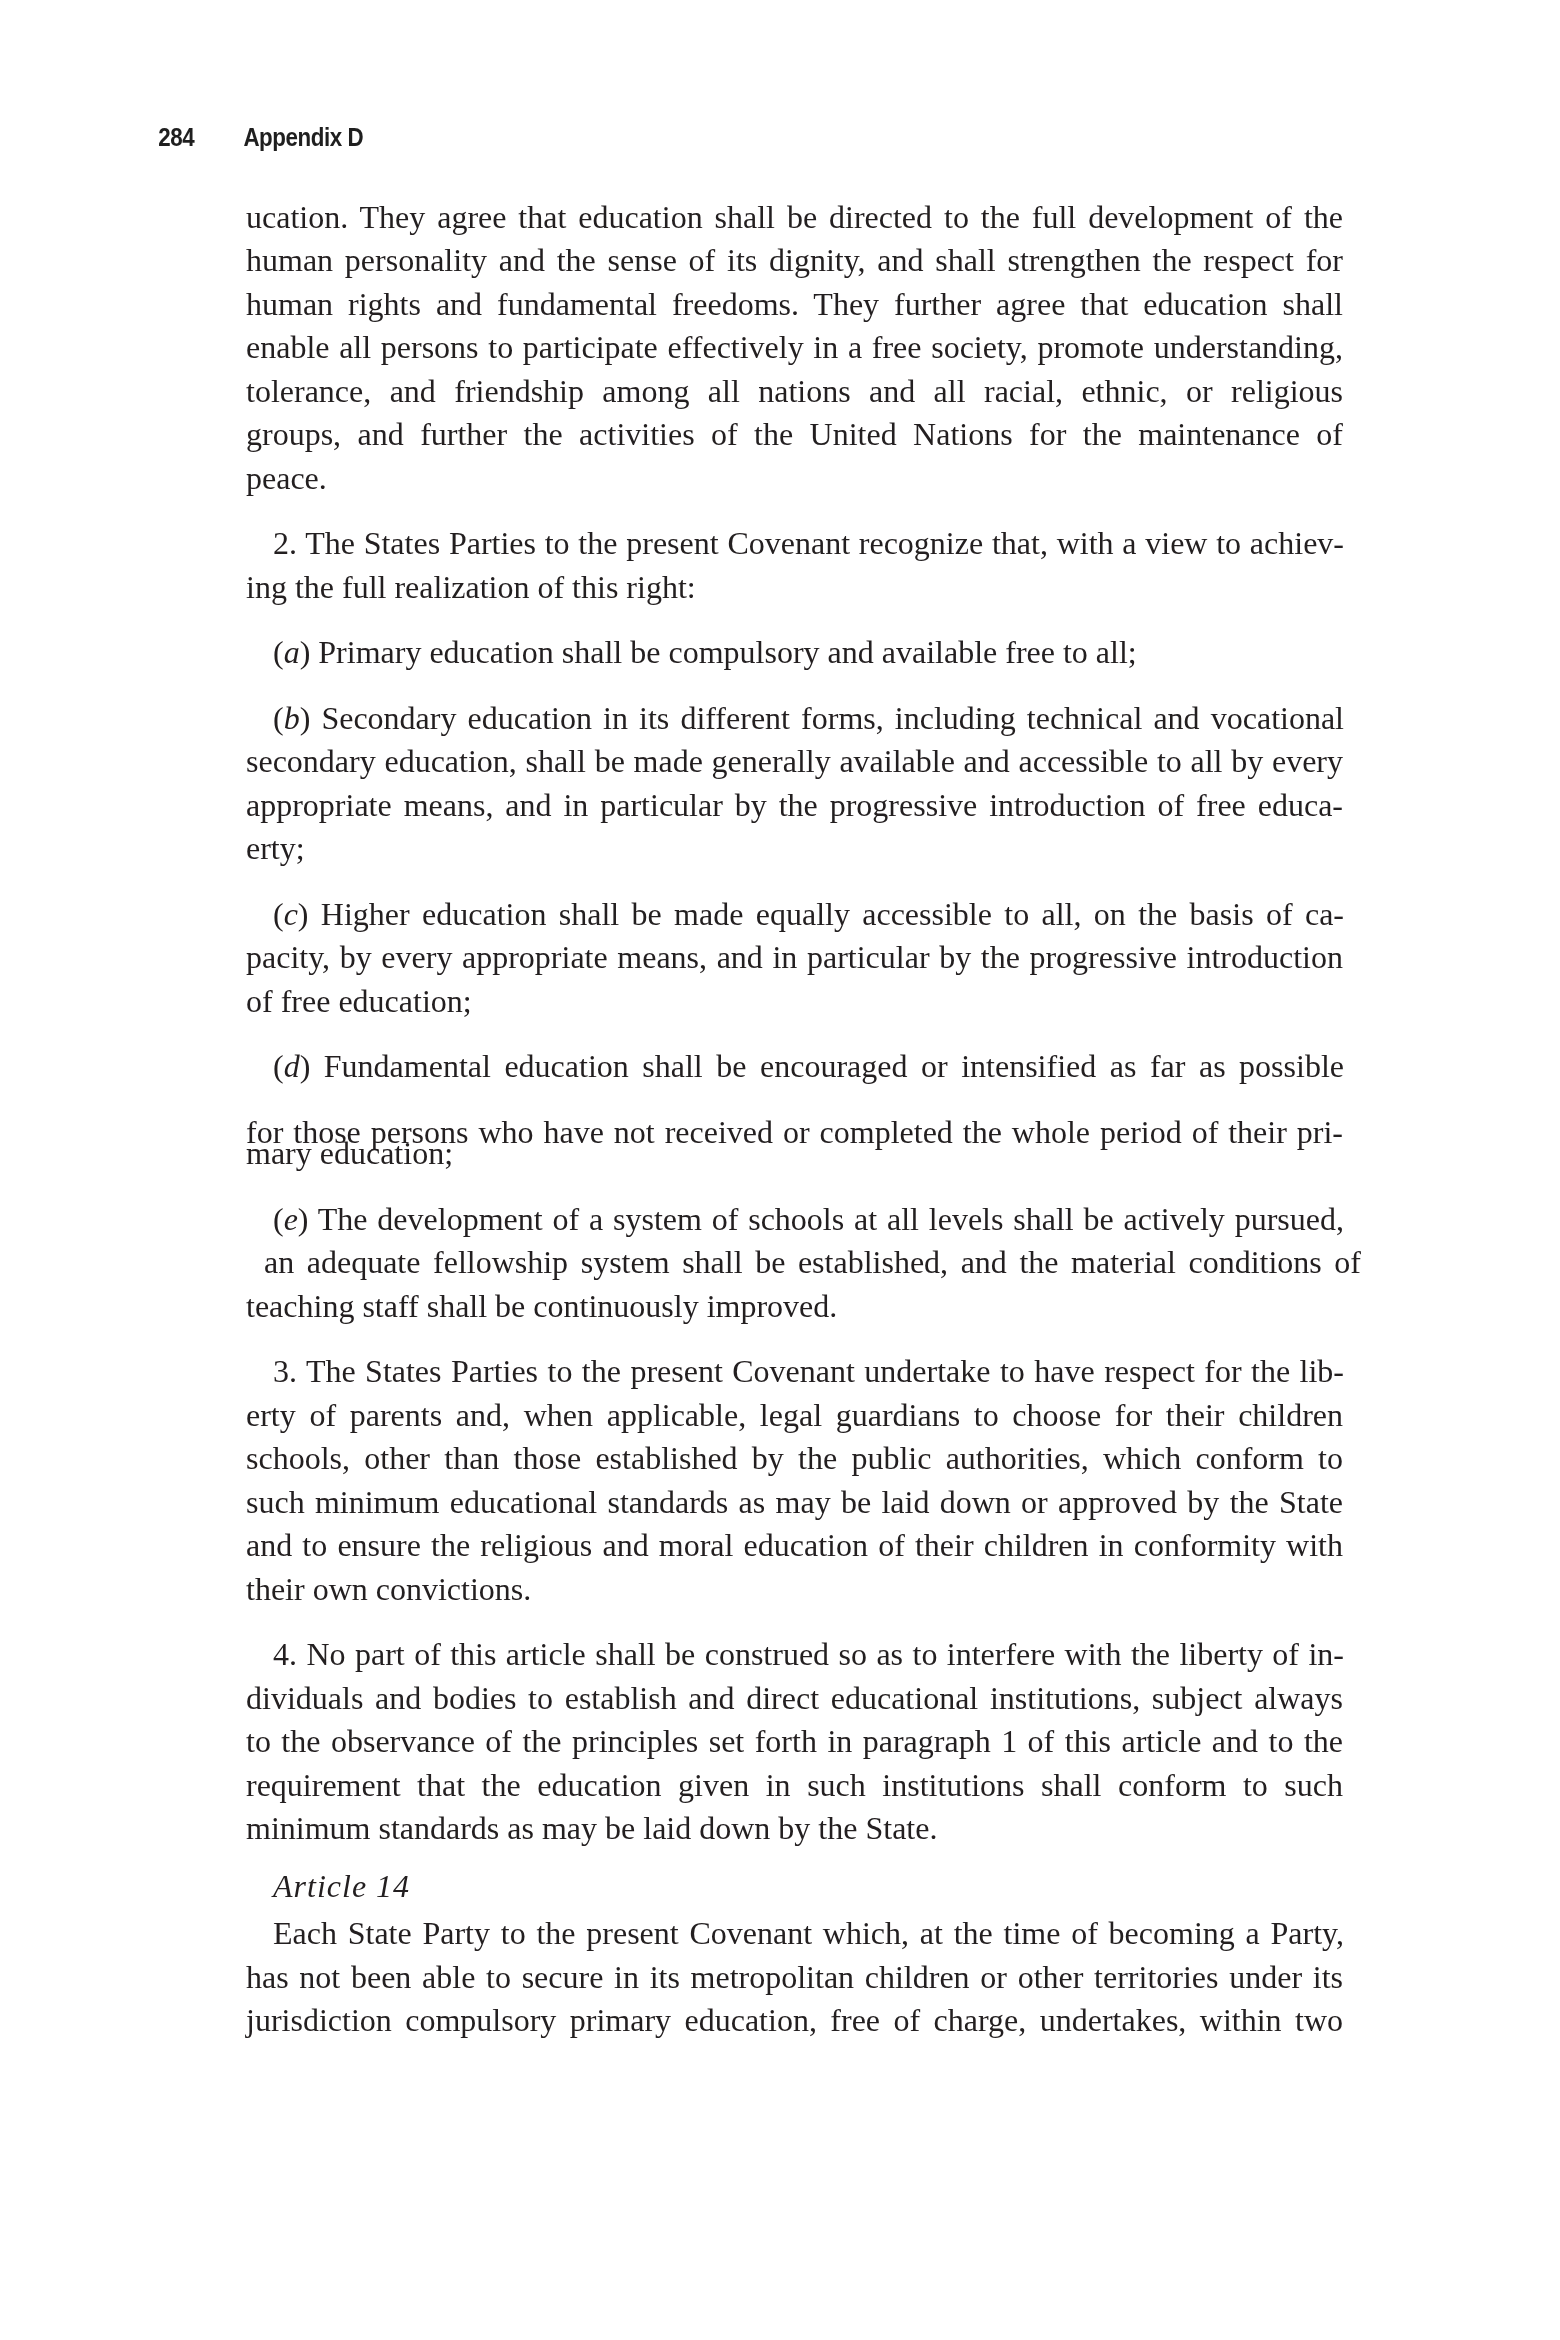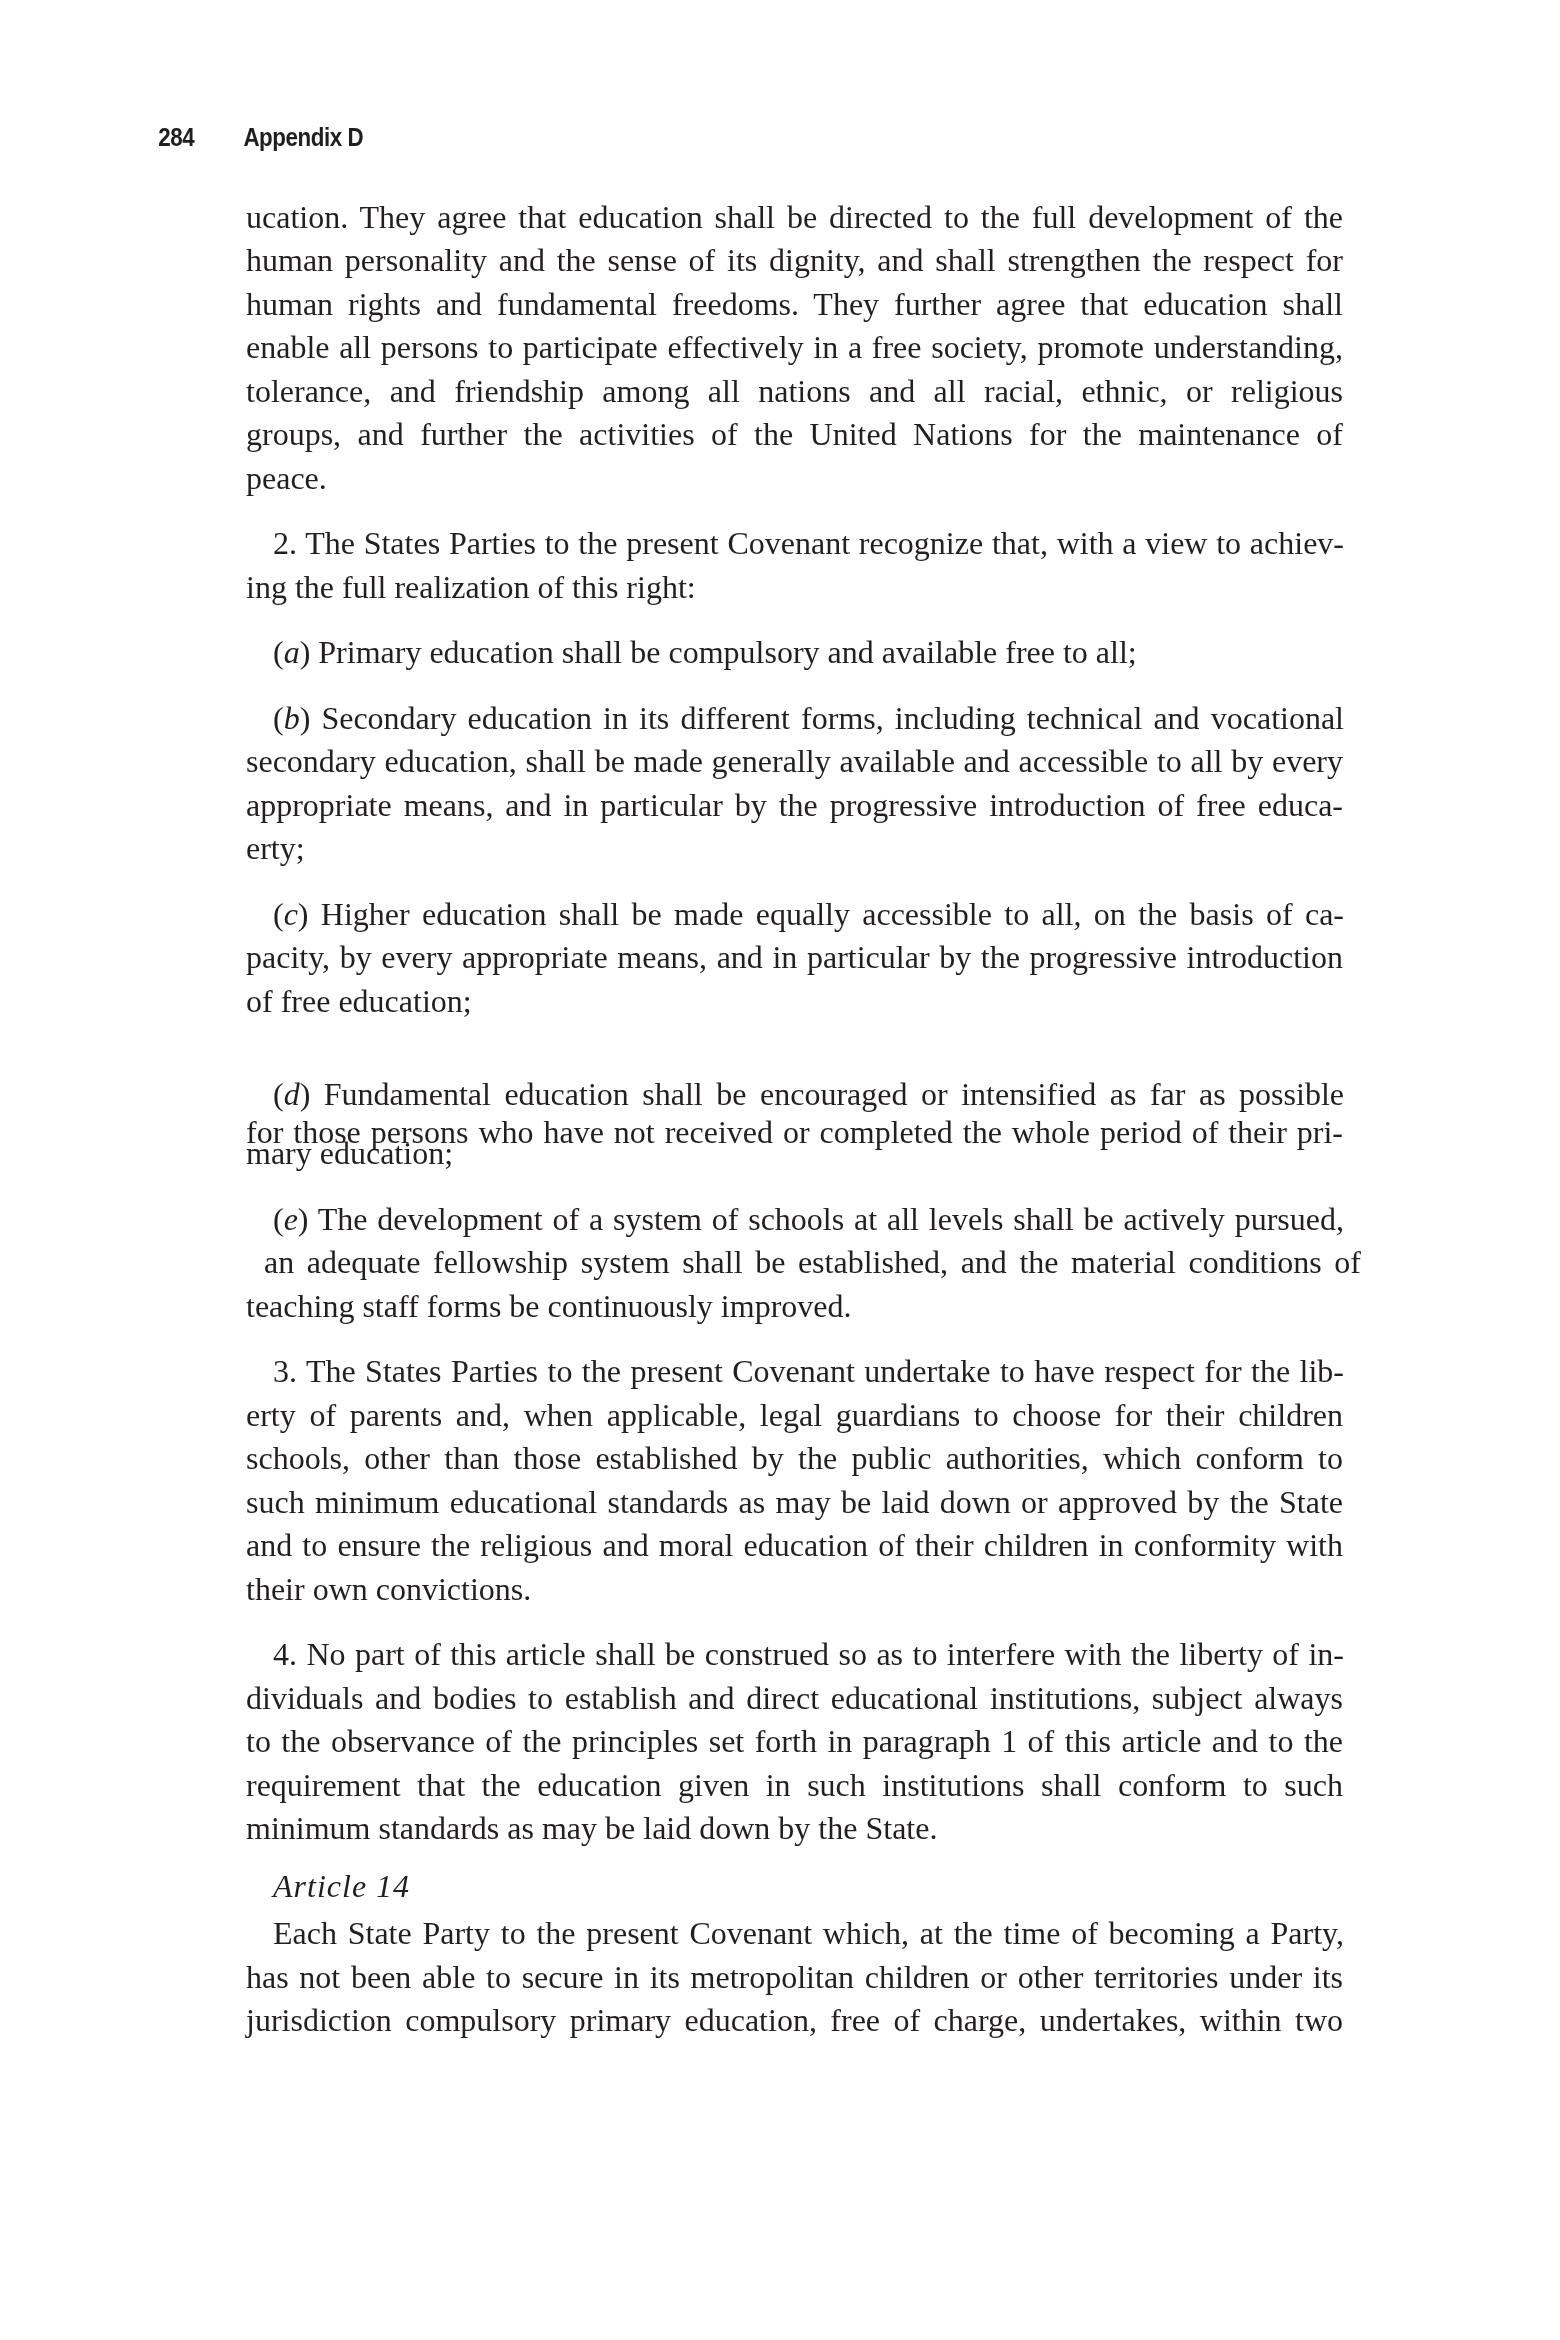--- a/index.html
+++ b/index.html
@@ -50,28 +50,28 @@
         <div class="line" style="top: 740px;">secondary education, shall be made generally available and accessible to all by every</div>
         <div class="line" style="top: 784px;">appropriate means, and in particular by the progressive introduction of free educa-</div>
         <div class="line last" style="top: 827px;">erty;</div>
       </div>
       <div>
         <div class="line indent" style="top: 893px;">(<span class="it">c</span>) Higher education shall be made equally accessible to all, on the basis of ca-</div>
         <div class="line" style="top: 936px;">pacity, by every appropriate means, and in particular by the progressive introduction</div>
         <div class="line last" style="top: 980px;">of free education;</div>
       </div>
       <div>
-        <div class="line indent" style="top: 1045px; margin-top: 28px;">(<span class="it">d</span>) Fundamental education shall be encouraged or intensified as far as possible</div>
+        <div class="line indent" style="top: 1045px;">(<span class="it">d</span>) Fundamental education shall be encouraged or intensified as far as possible</div>
         <div class="line" style="top: 1089px; margin-top: 22px;">for those persons who have not received or completed the whole period of their pri-</div>
         <div class="line last" style="top: 1132px;">mary education;</div>
       </div>
       <div>
         <div class="line indent" style="top: 1198px;">(<span class="it">e</span>) The development of a system of schools at all levels shall be actively pursued,</div>
         <div class="line" style="top: 1241px; margin-left: 18px;">an adequate fellowship system shall be established, and the material conditions of</div>
-        <div class="line last" style="top: 1285px;">teaching staff forms be continuously improved.</div>
+        <div class="line last" style="top: 1285px;">teaching staff shall be continuously improved.</div>
       </div>
       <div>
         <div class="line indent" style="top: 1350px;">3. The States Parties to the present Covenant undertake to have respect for the lib-</div>
         <div class="line" style="top: 1394px;">erty of parents and, when applicable, legal guardians to choose for their children</div>
         <div class="line" style="top: 1437px;">schools, other than those established by the public authorities, which conform to</div>
         <div class="line" style="top: 1481px;">such minimum educational standards as may be laid down or approved by the State</div>
         <div class="line" style="top: 1524px;">and to ensure the religious and moral education of their children in conformity with</div>
         <div class="line last" style="top: 1568px;">their own convictions.</div>
       </div>
       <div>

